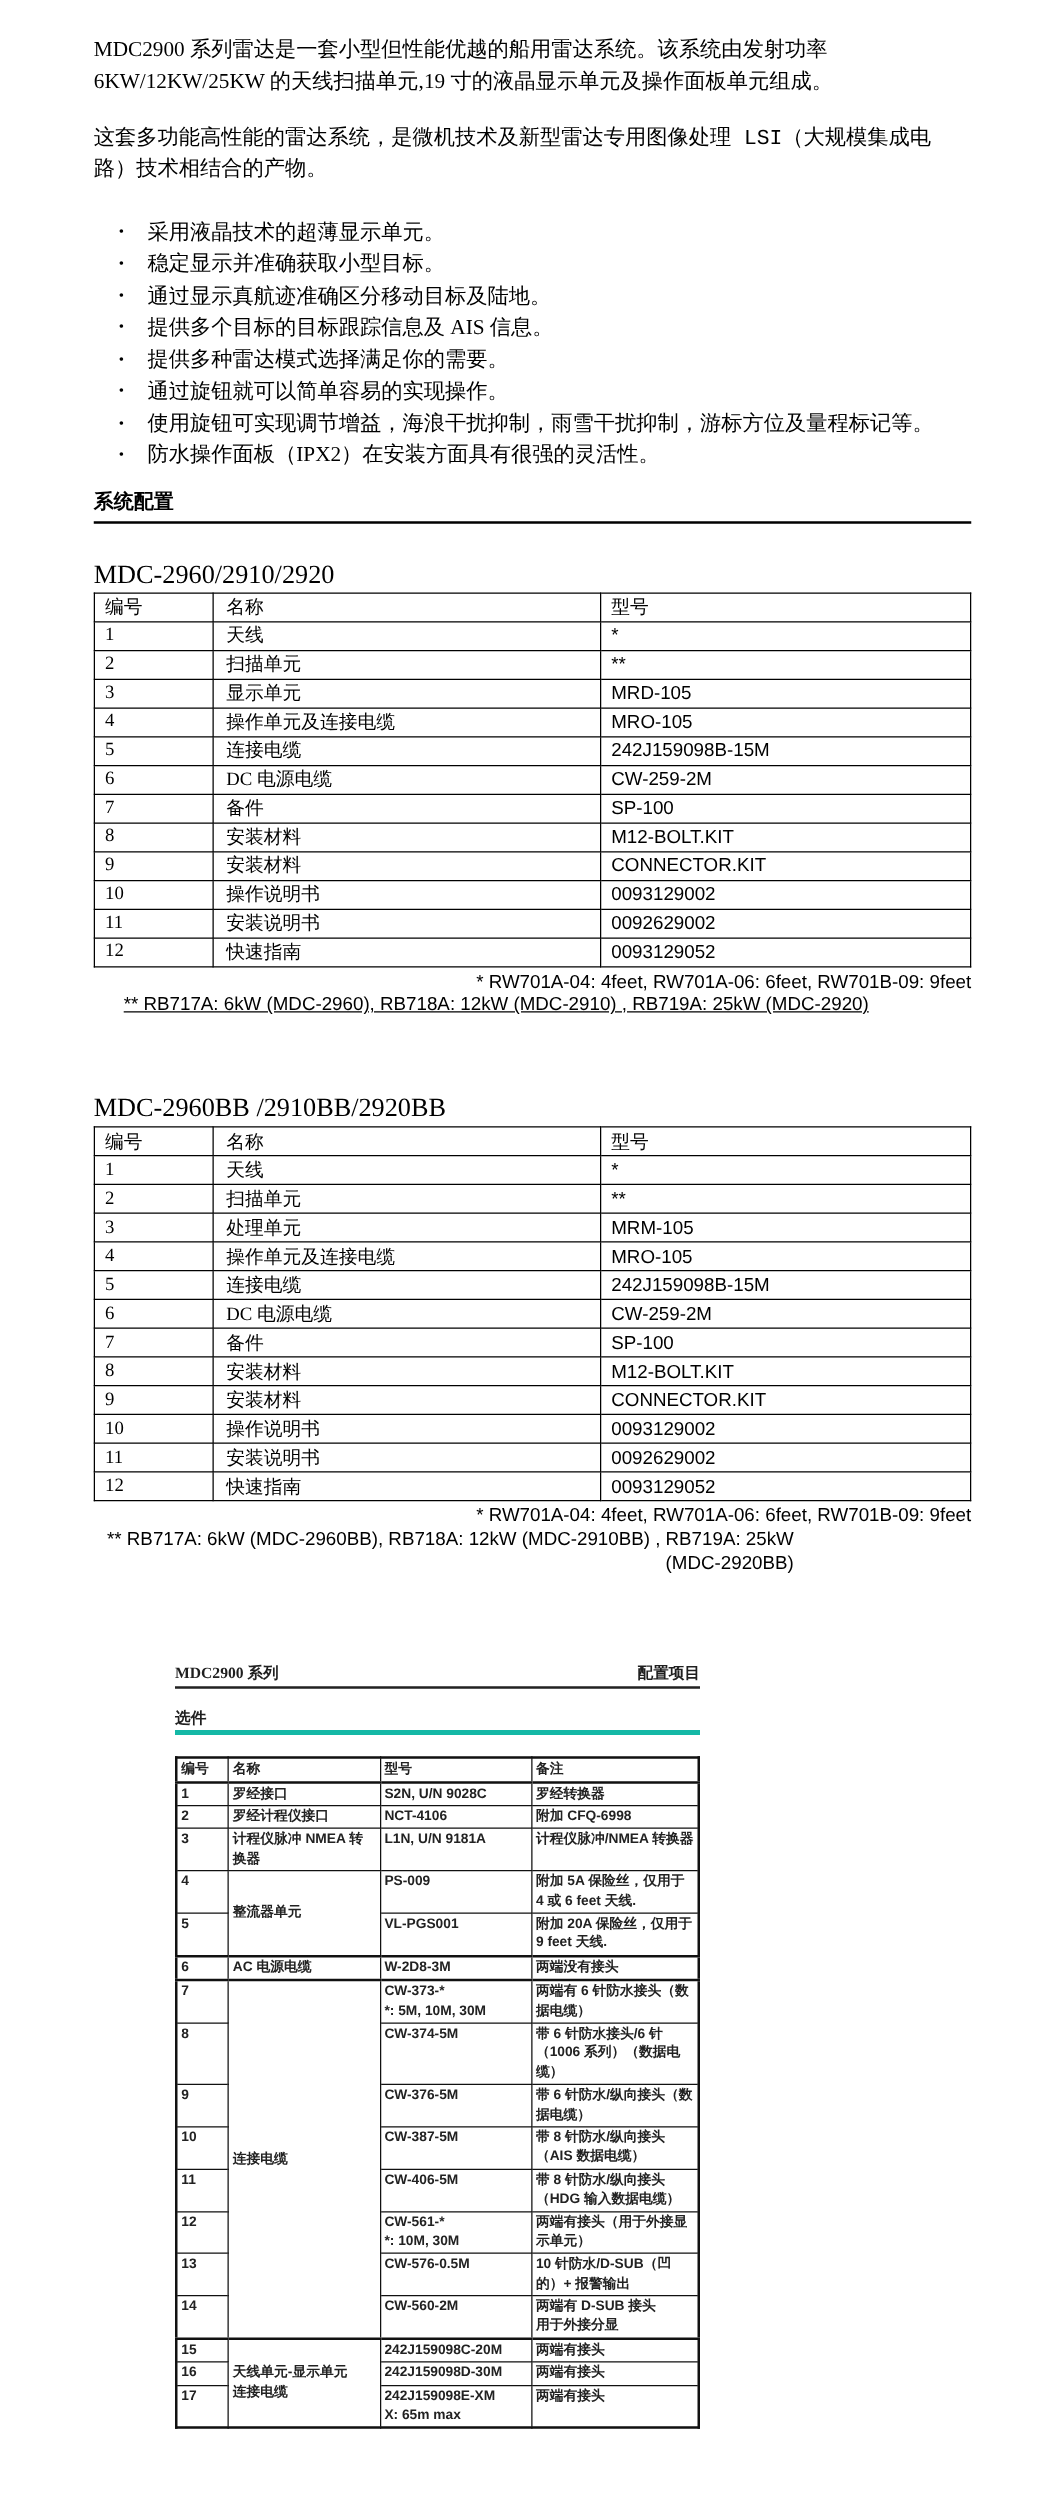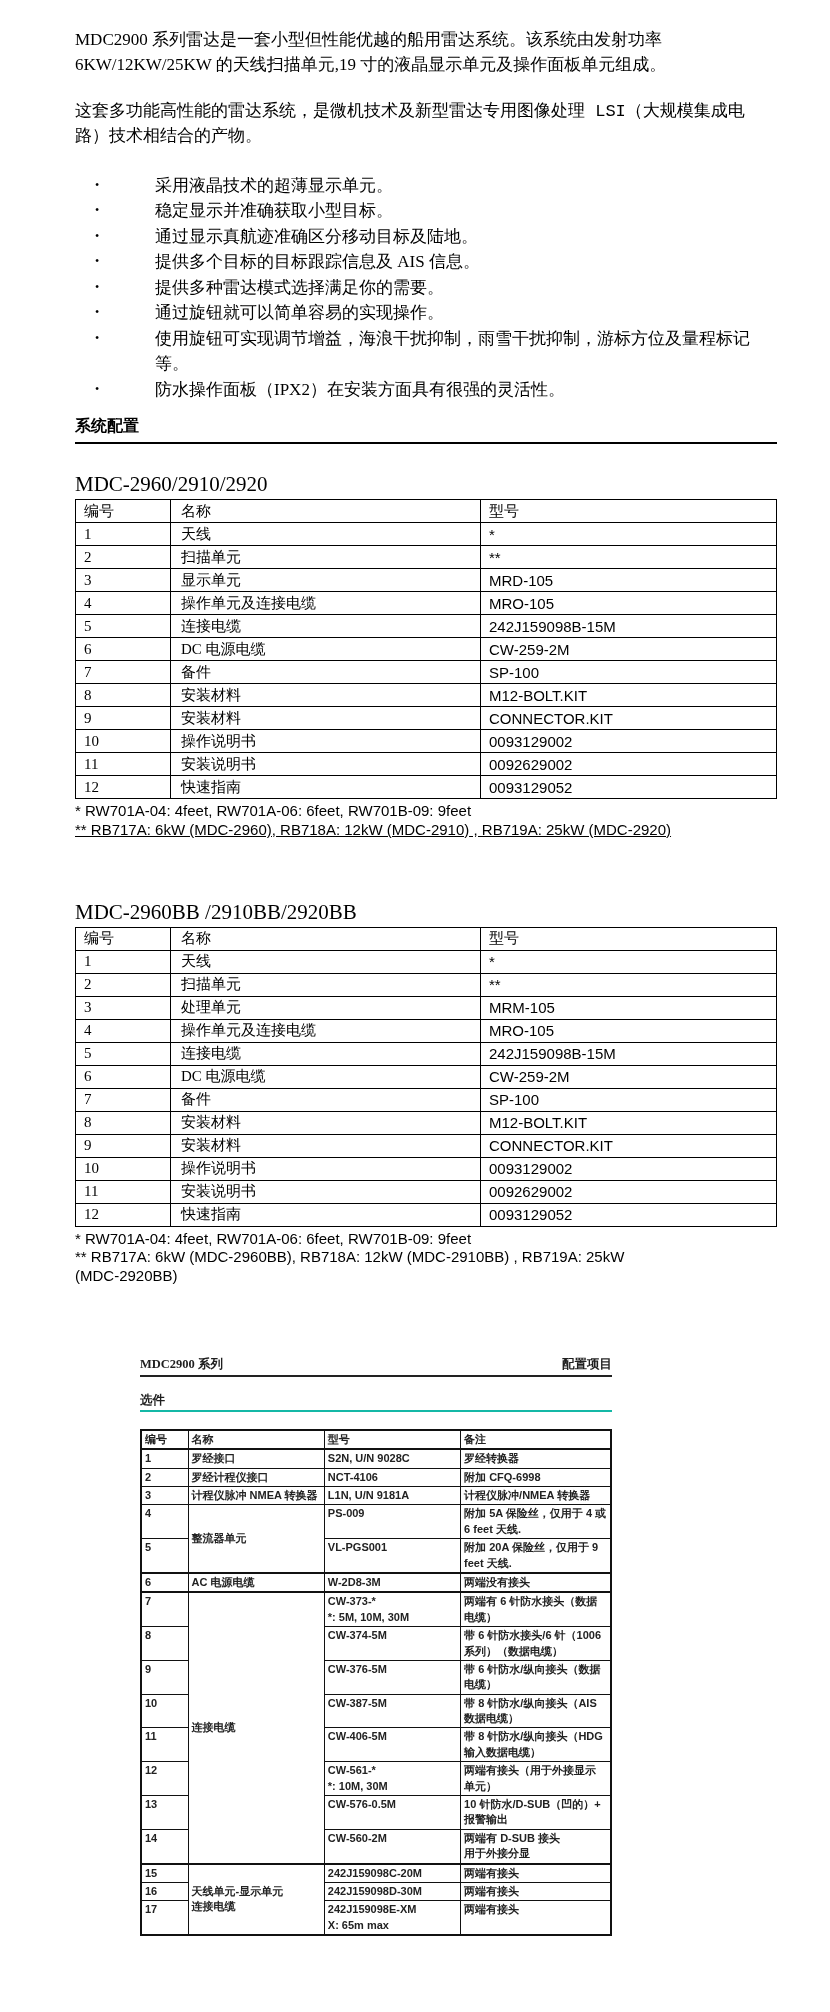--- a/index.html
+++ b/index.html
@@ -9,21 +9,21 @@
     color:#000;
   }
   .page { padding:28px 53px 0 75px; }
 
   .intro-p { font-size:17px; line-height:1.45; margin:0; }
   .intro-p + .intro-p { margin-top:23px;font-family:Liberation Mono, monospace; }
 
   ul.features { list-style:none; margin:23px 0 0 0; padding:0 0 0 20px; }
   ul.features li { display:flex; font-size:17px; line-height:1.5; margin:0; }
   ul.features .bullet { width:11px; margin-right:12px; font-size:12px; padding-top:3px; flex:none; }
-  ul.features .ftext { flex:1;margin-left:37px; }
+  ul.features .ftext { flex:1; }
 
   .section-heading {
     margin-top:14px; font-size:16px; font-weight:bold;
     border-bottom:2px solid #000; padding-bottom:5px;
   }
 
   .config-title {
     font-family:Liberation Serif, serif;
     font-size:21px; margin:28px 0 2px 0;
   }
@@ -35,37 +35,37 @@
     font-size:15px; font-weight:normal; text-align:left; vertical-align:middle;
     overflow:hidden; white-space:nowrap;
   }
   table.config td.c1, table.config th.c1 { padding-left:10px; }
   table.config td.c2 { font-family:"Liberation Sans","DejaVu Sans",sans-serif; }
 
   .footnotes {
     margin-top:3px; font-family:"Liberation Sans","DejaVu Sans",sans-serif;
     font-size:15px; line-height:1.25;
   }
-  .footnotes .fn { margin:0; }
+  .footnotes .fn { margin:0;text-align:right; }
   .fn-wrap-1 { max-width:620px;text-decoration:underline; }
   .fn-wrap-2 { max-width:560px; }
 
   
   .scan {
-    margin-top:70px; margin-left:65px; width:472px;
+    margin-top:70px; margin-left:65px; width:420px;
     color:#1f1f1f;
   }
   .scan-header {
     display:flex; justify-content:space-between; align-items:flex-end;
     font-size:12.5px; font-weight:bold;
     border-bottom:2px solid #222; padding-bottom:2px;
   }
   .scan-heading {
     margin-top:15px; font-size:12.5px; font-weight:bold;
-    border-bottom:2px solid #14b8a6; padding-bottom:1px;
+    border-bottom:4px solid #14b8a6; padding-bottom:1px;
   }
   table.opt {
     margin-top:17px; border-collapse:collapse; width:100%; table-layout:fixed;
     font-family:"Liberation Sans","DejaVu Sans",sans-serif;
     font-size:11px; font-weight:bold; color:#222;
     border:2px solid #111;
   }
   table.opt th, table.opt td {
     border:1px solid #111; padding:1px 3px; text-align:left;
     vertical-align:top; line-height:1.4; overflow:hidden;

